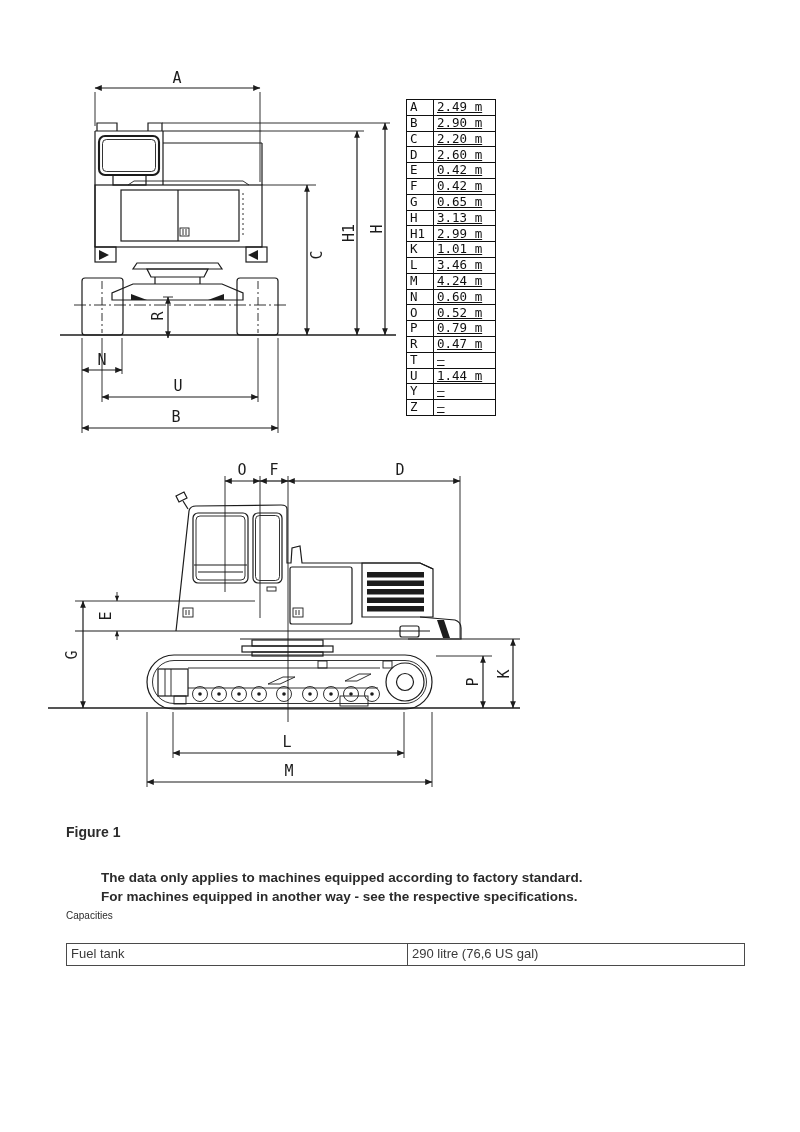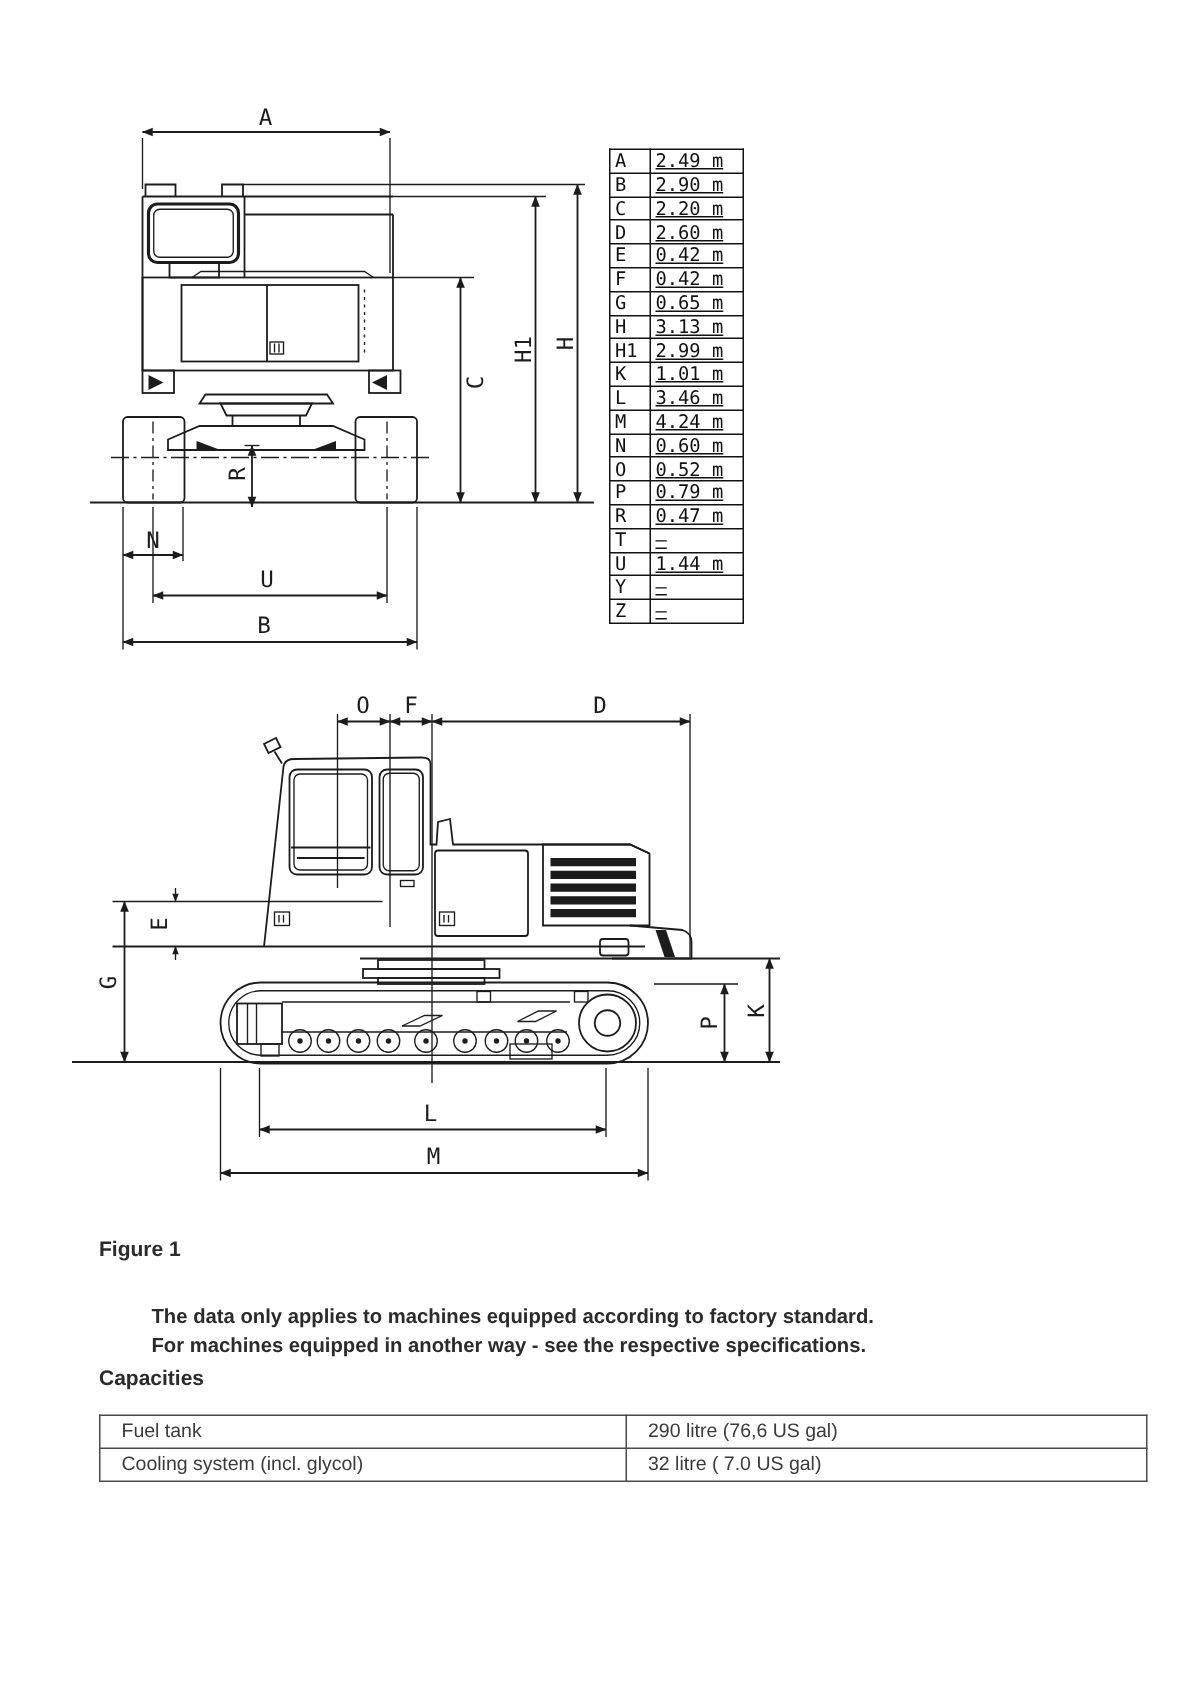--- a/index.html
+++ b/index.html
@@ -16,25 +16,25 @@
 
   .dim-table{position:absolute;left:406px;top:99px;border-collapse:collapse;
         font-family:"DejaVu Sans Mono", monospace;font-size:12.5px;color:#111;}
   .dim-table td{border:1.6px solid #111;height:14.8px;padding:0 3px;line-height:1;white-space:nowrap;}
   .dim-table td.k{width:20px;}
   .dim-table td.v{width:55px;text-decoration:underline;}
 
   .fig-caption{position:absolute;left:66px;top:824px;font-size:14px;font-weight:bold;}
   .notes{position:absolute;left:66px;top:868px;font-size:13.5px;font-weight:bold;line-height:19px;margin-left:35px;}
   .notes p{margin:0;}
-  .cap-heading{position:absolute;left:66px;top:910px;font-size:14px;font-weight:bold;}
+  .cap-heading{position:absolute;left:66px;top:910px;font-size:10px;font-weight:normal;}
 
   .cap-table{position:absolute;left:66px;top:943px;border-collapse:collapse;
         font-size:13px;color:#3a3a3a;}
-  .cap-table td{border:1px solid #4a4a4a;height:21px;padding:0 6px 0 14px;line-height:1.1;}
+  .cap-table td{border:1px solid #4a4a4a;height:21px;padding:0 6px 0 4px;line-height:1.1;}
   .cap-table td.c1{width:330px;}
   .cap-table td.c2{width:326px;}
 </style>
 </head>
 <body>
 
 <div class="page">
 
   <svg class="fig" style="left:60px;top:60px" width="340" height="385" viewBox="60 60 340 385">
     <defs>
@@ -298,20 +298,16 @@
   </div>
 
   <div class="cap-heading">Capacities</div>
 
   <table class="cap-table">
     <tbody>
         <tr>
       <td class="c1">Fuel tank</td>
       <td class="c2">290 litre (76,6 US gal)</td>
     </tr>
-    <tr>
-      <td class="c1">Cooling system (incl. glycol)</td>
-      <td class="c2">32 litre ( 7.0 US gal)</td>
-    </tr>
   </tbody>
     </table>
 
 </div>
 
 </body></html>

